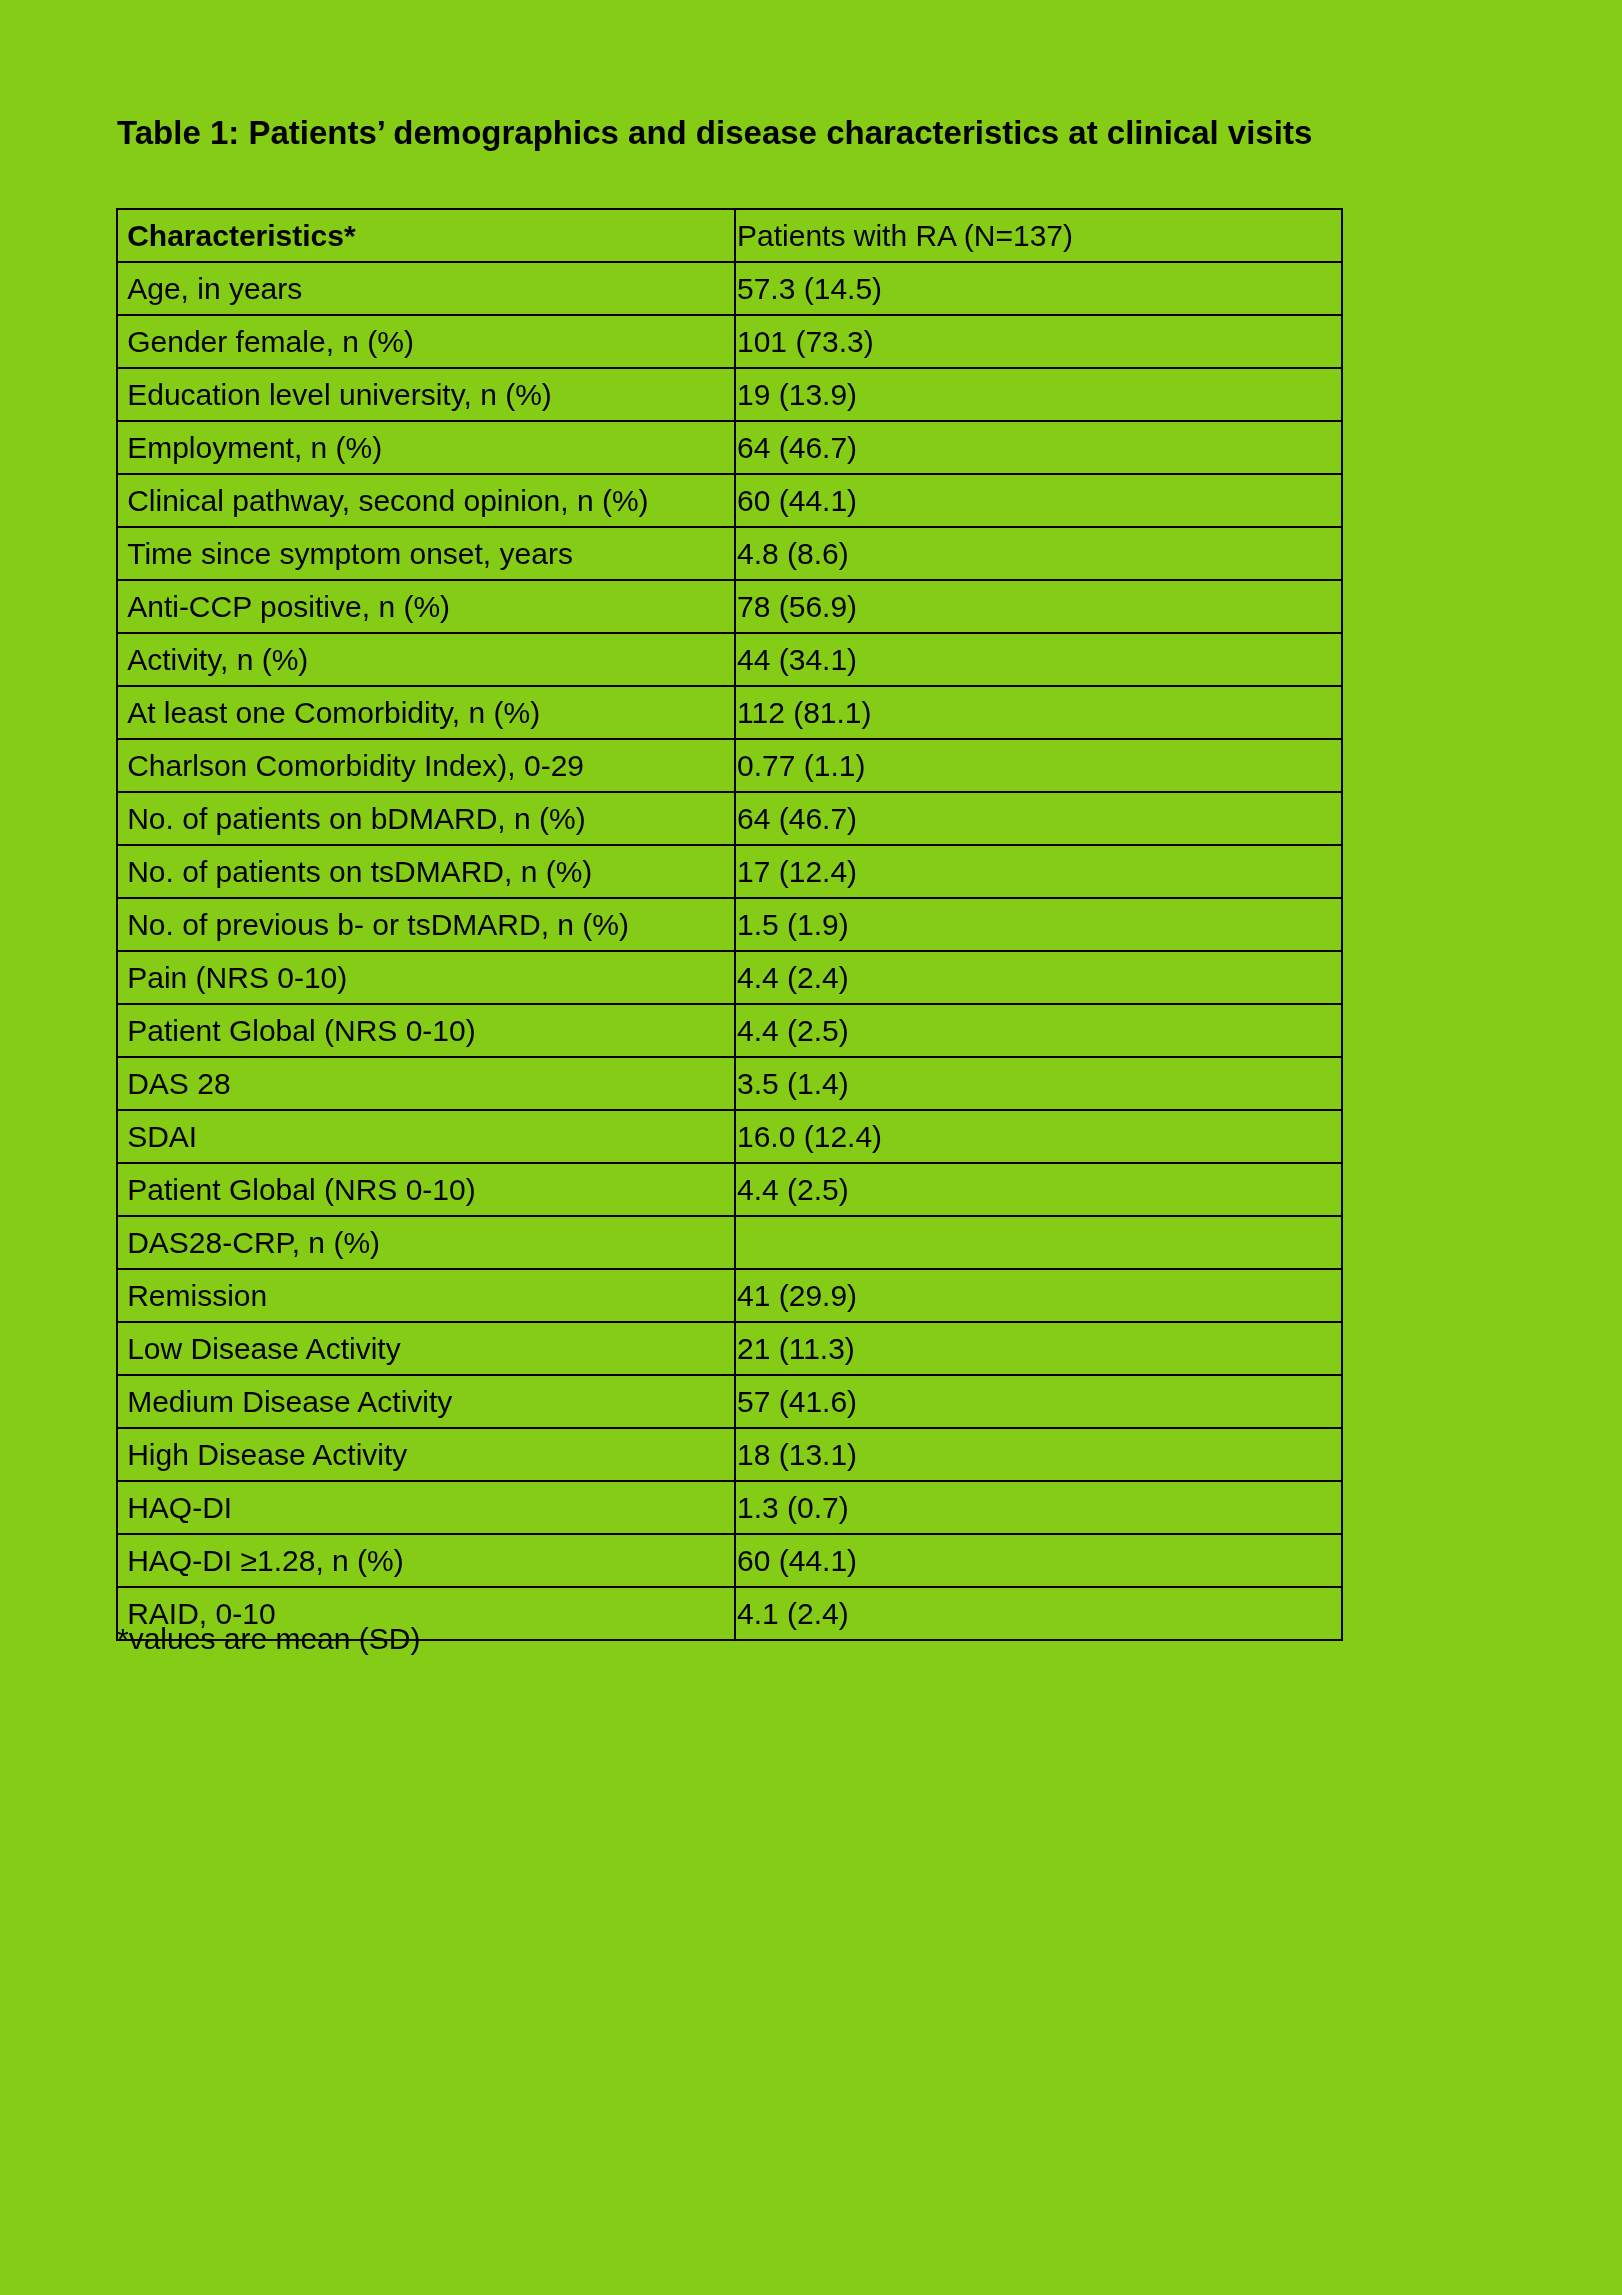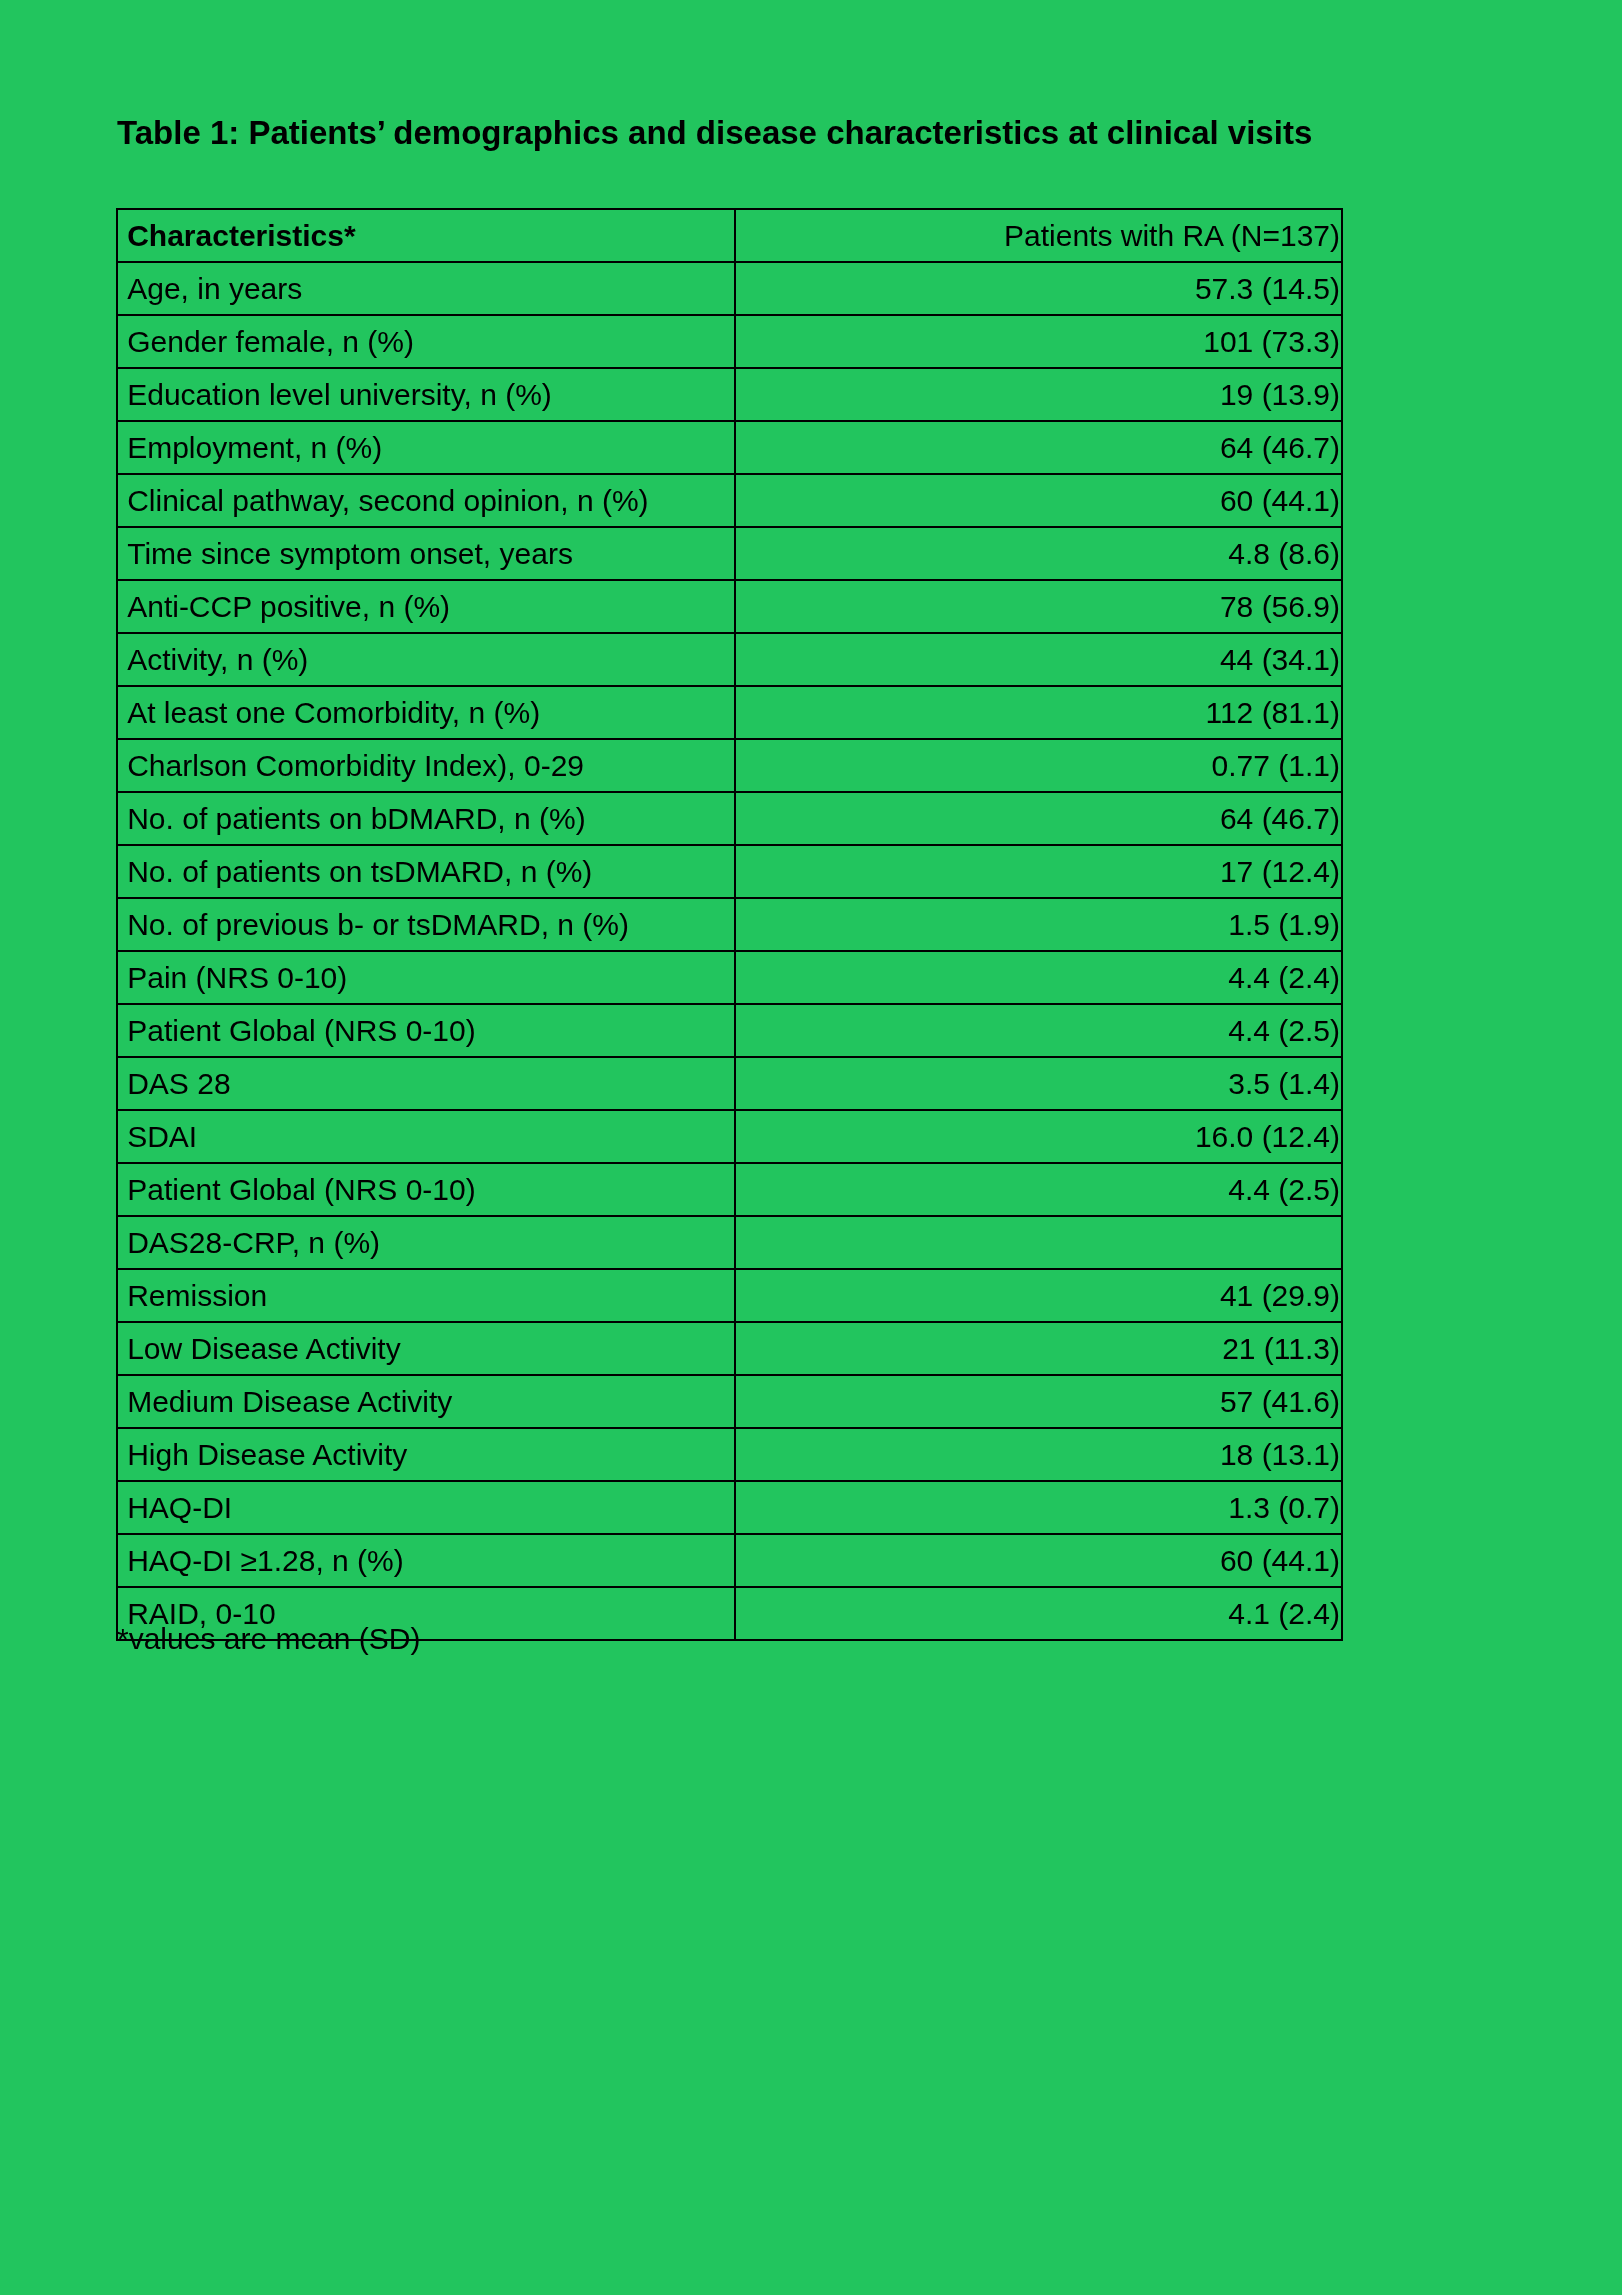--- a/index.html
+++ b/index.html
@@ -4,21 +4,21 @@
 <style>
   html, body {
     margin: 0;
     padding: 0;
     background: #ffffff;
   }
   .page {
     position: relative;
     width: 1622px;
     height: 2295px;
-    background: #22c55e;
+    background: #84cc16;
     color: #000000;
     font-family: "Liberation Sans", sans-serif;
     overflow: hidden;
   }
   .doc-title {
     position: absolute;
     left: 117px;
     top: 116px;
     font-size: 33px;
     font-weight: bold;
@@ -47,21 +47,21 @@
   }
   .char-table th {
     font-weight: bold;
     border-bottom-width: 2.6px;
   }
   .char-table .cell-label {
     text-align: left;
     padding-left: 9.2px;
   }
   .char-table .cell-value {
-    text-align: right;
+    text-align: left;
     font-weight: normal;
   }
   .char-table tr.sub .cell-label {
   }
   .footnote {
     position: absolute;
     left: 117px;
     top: 1624px;
     font-size: 30px;
     line-height: 1;

